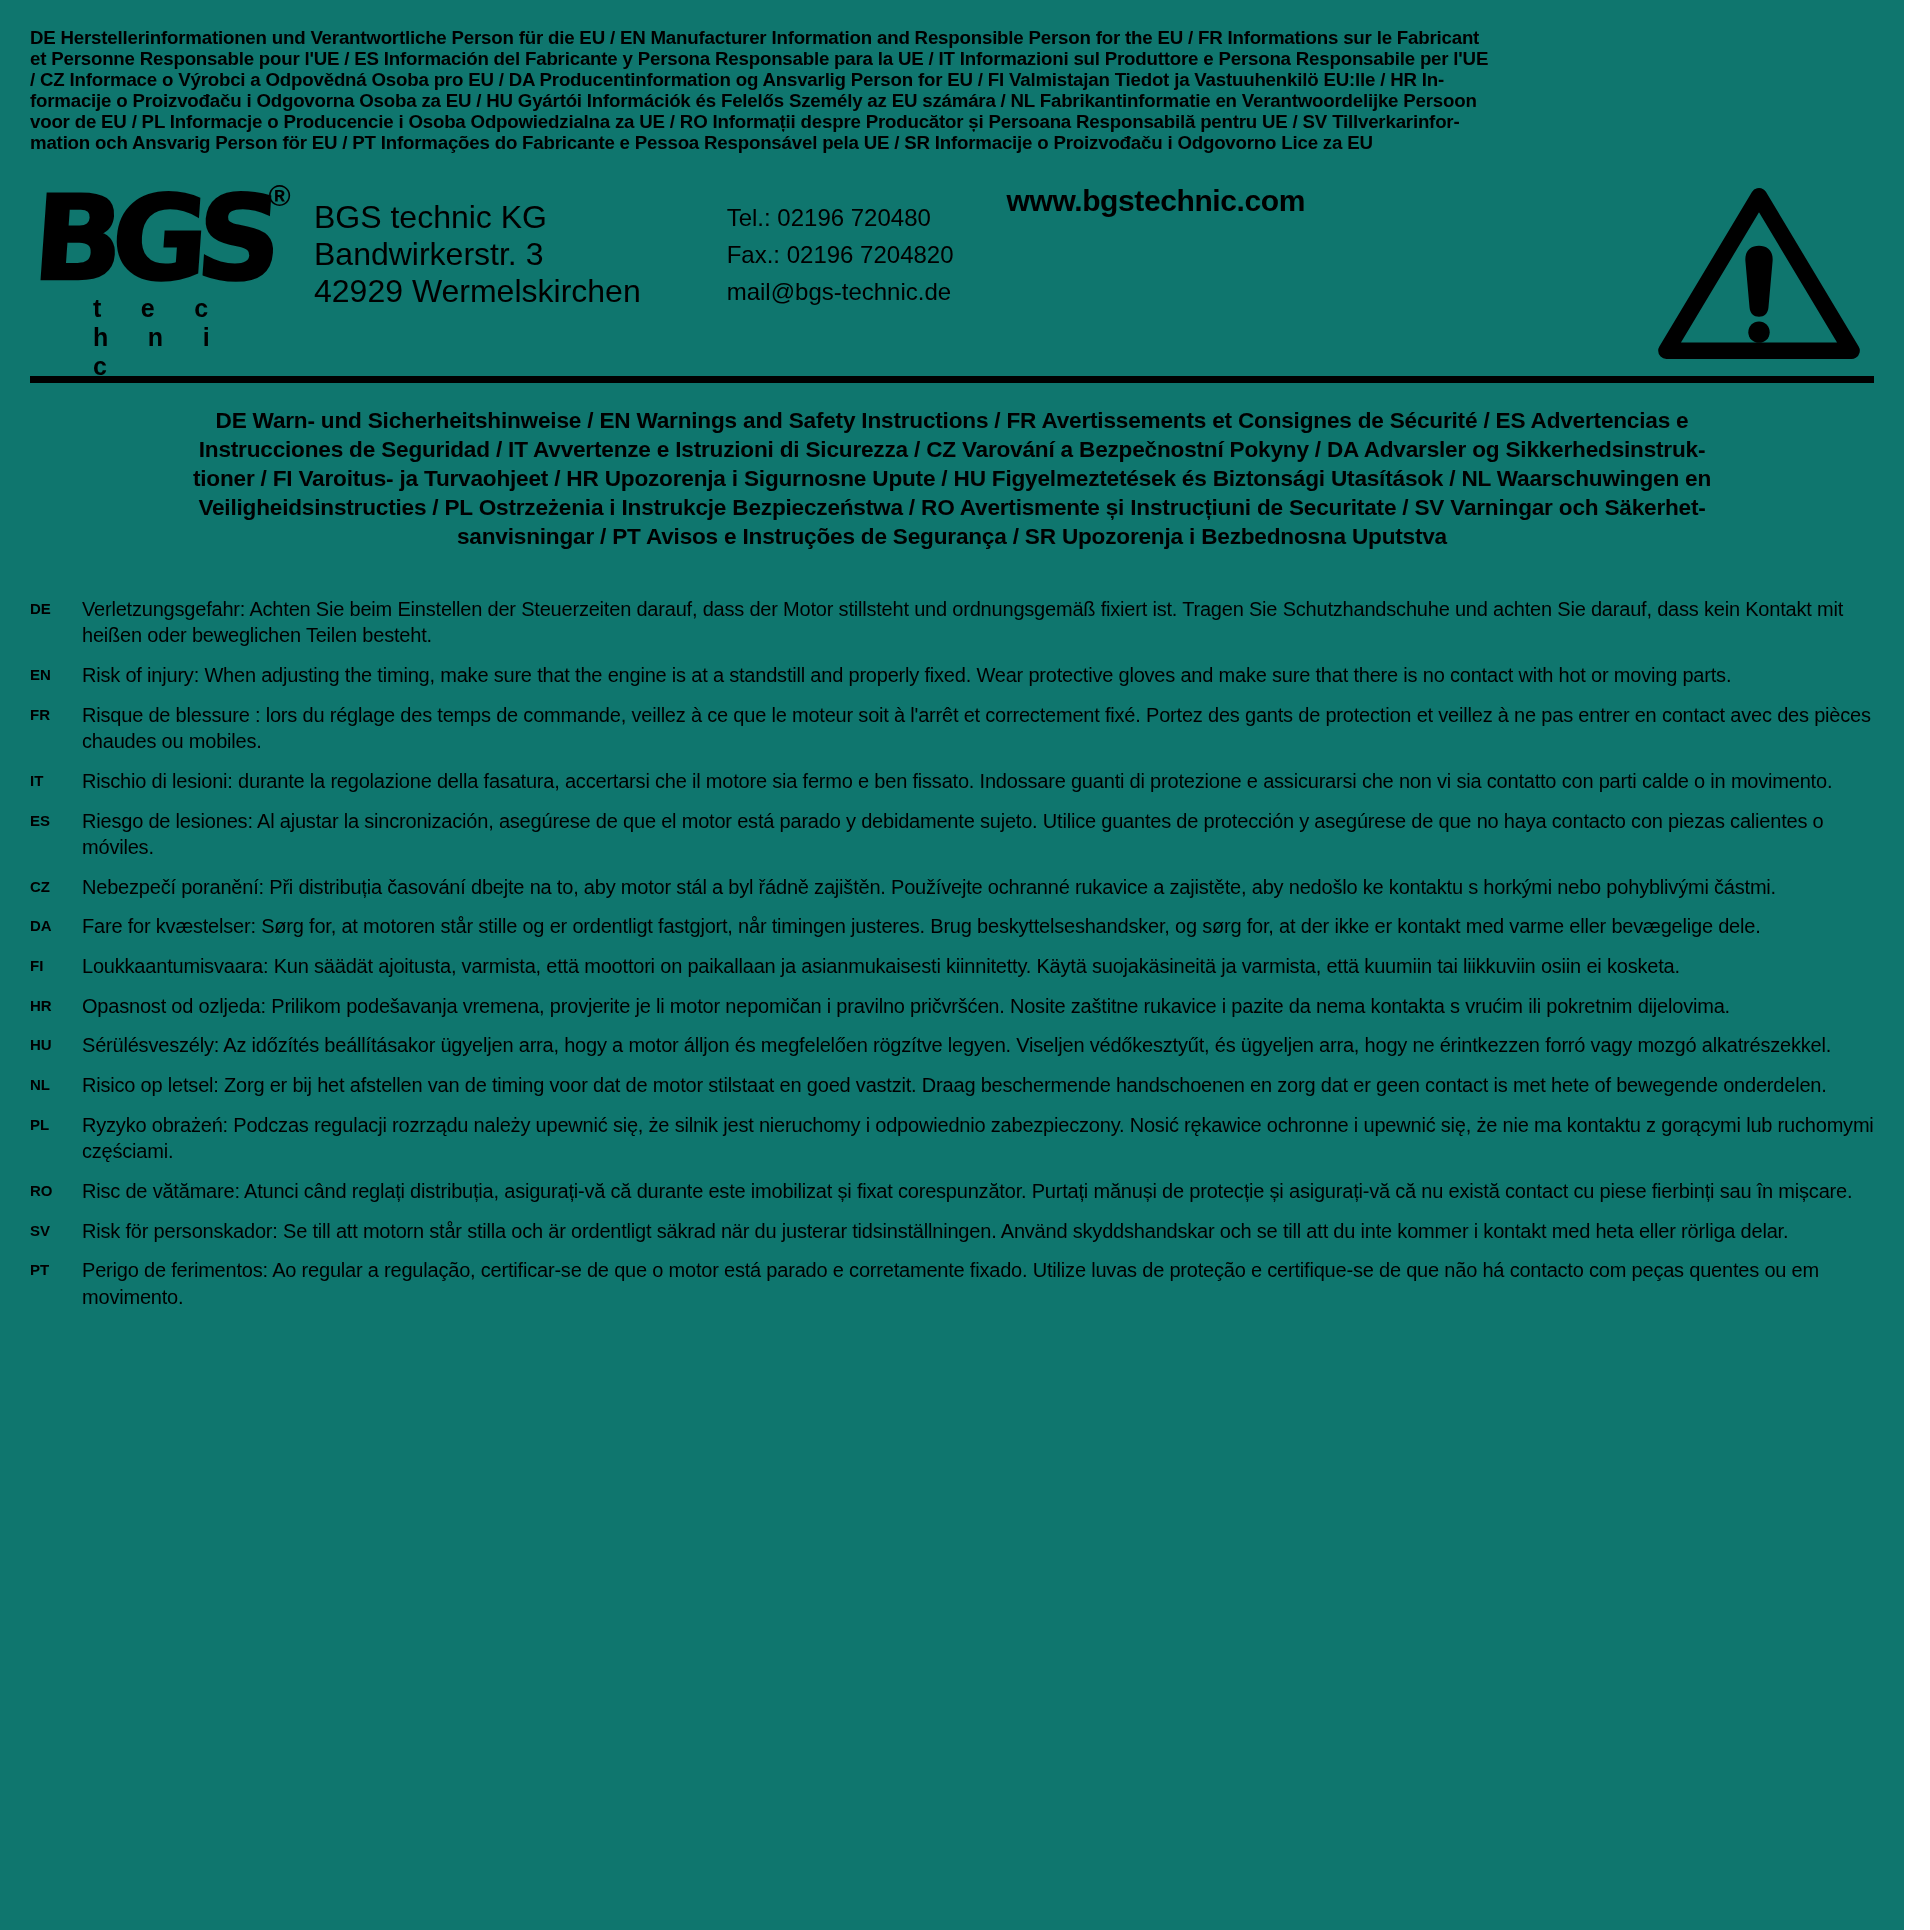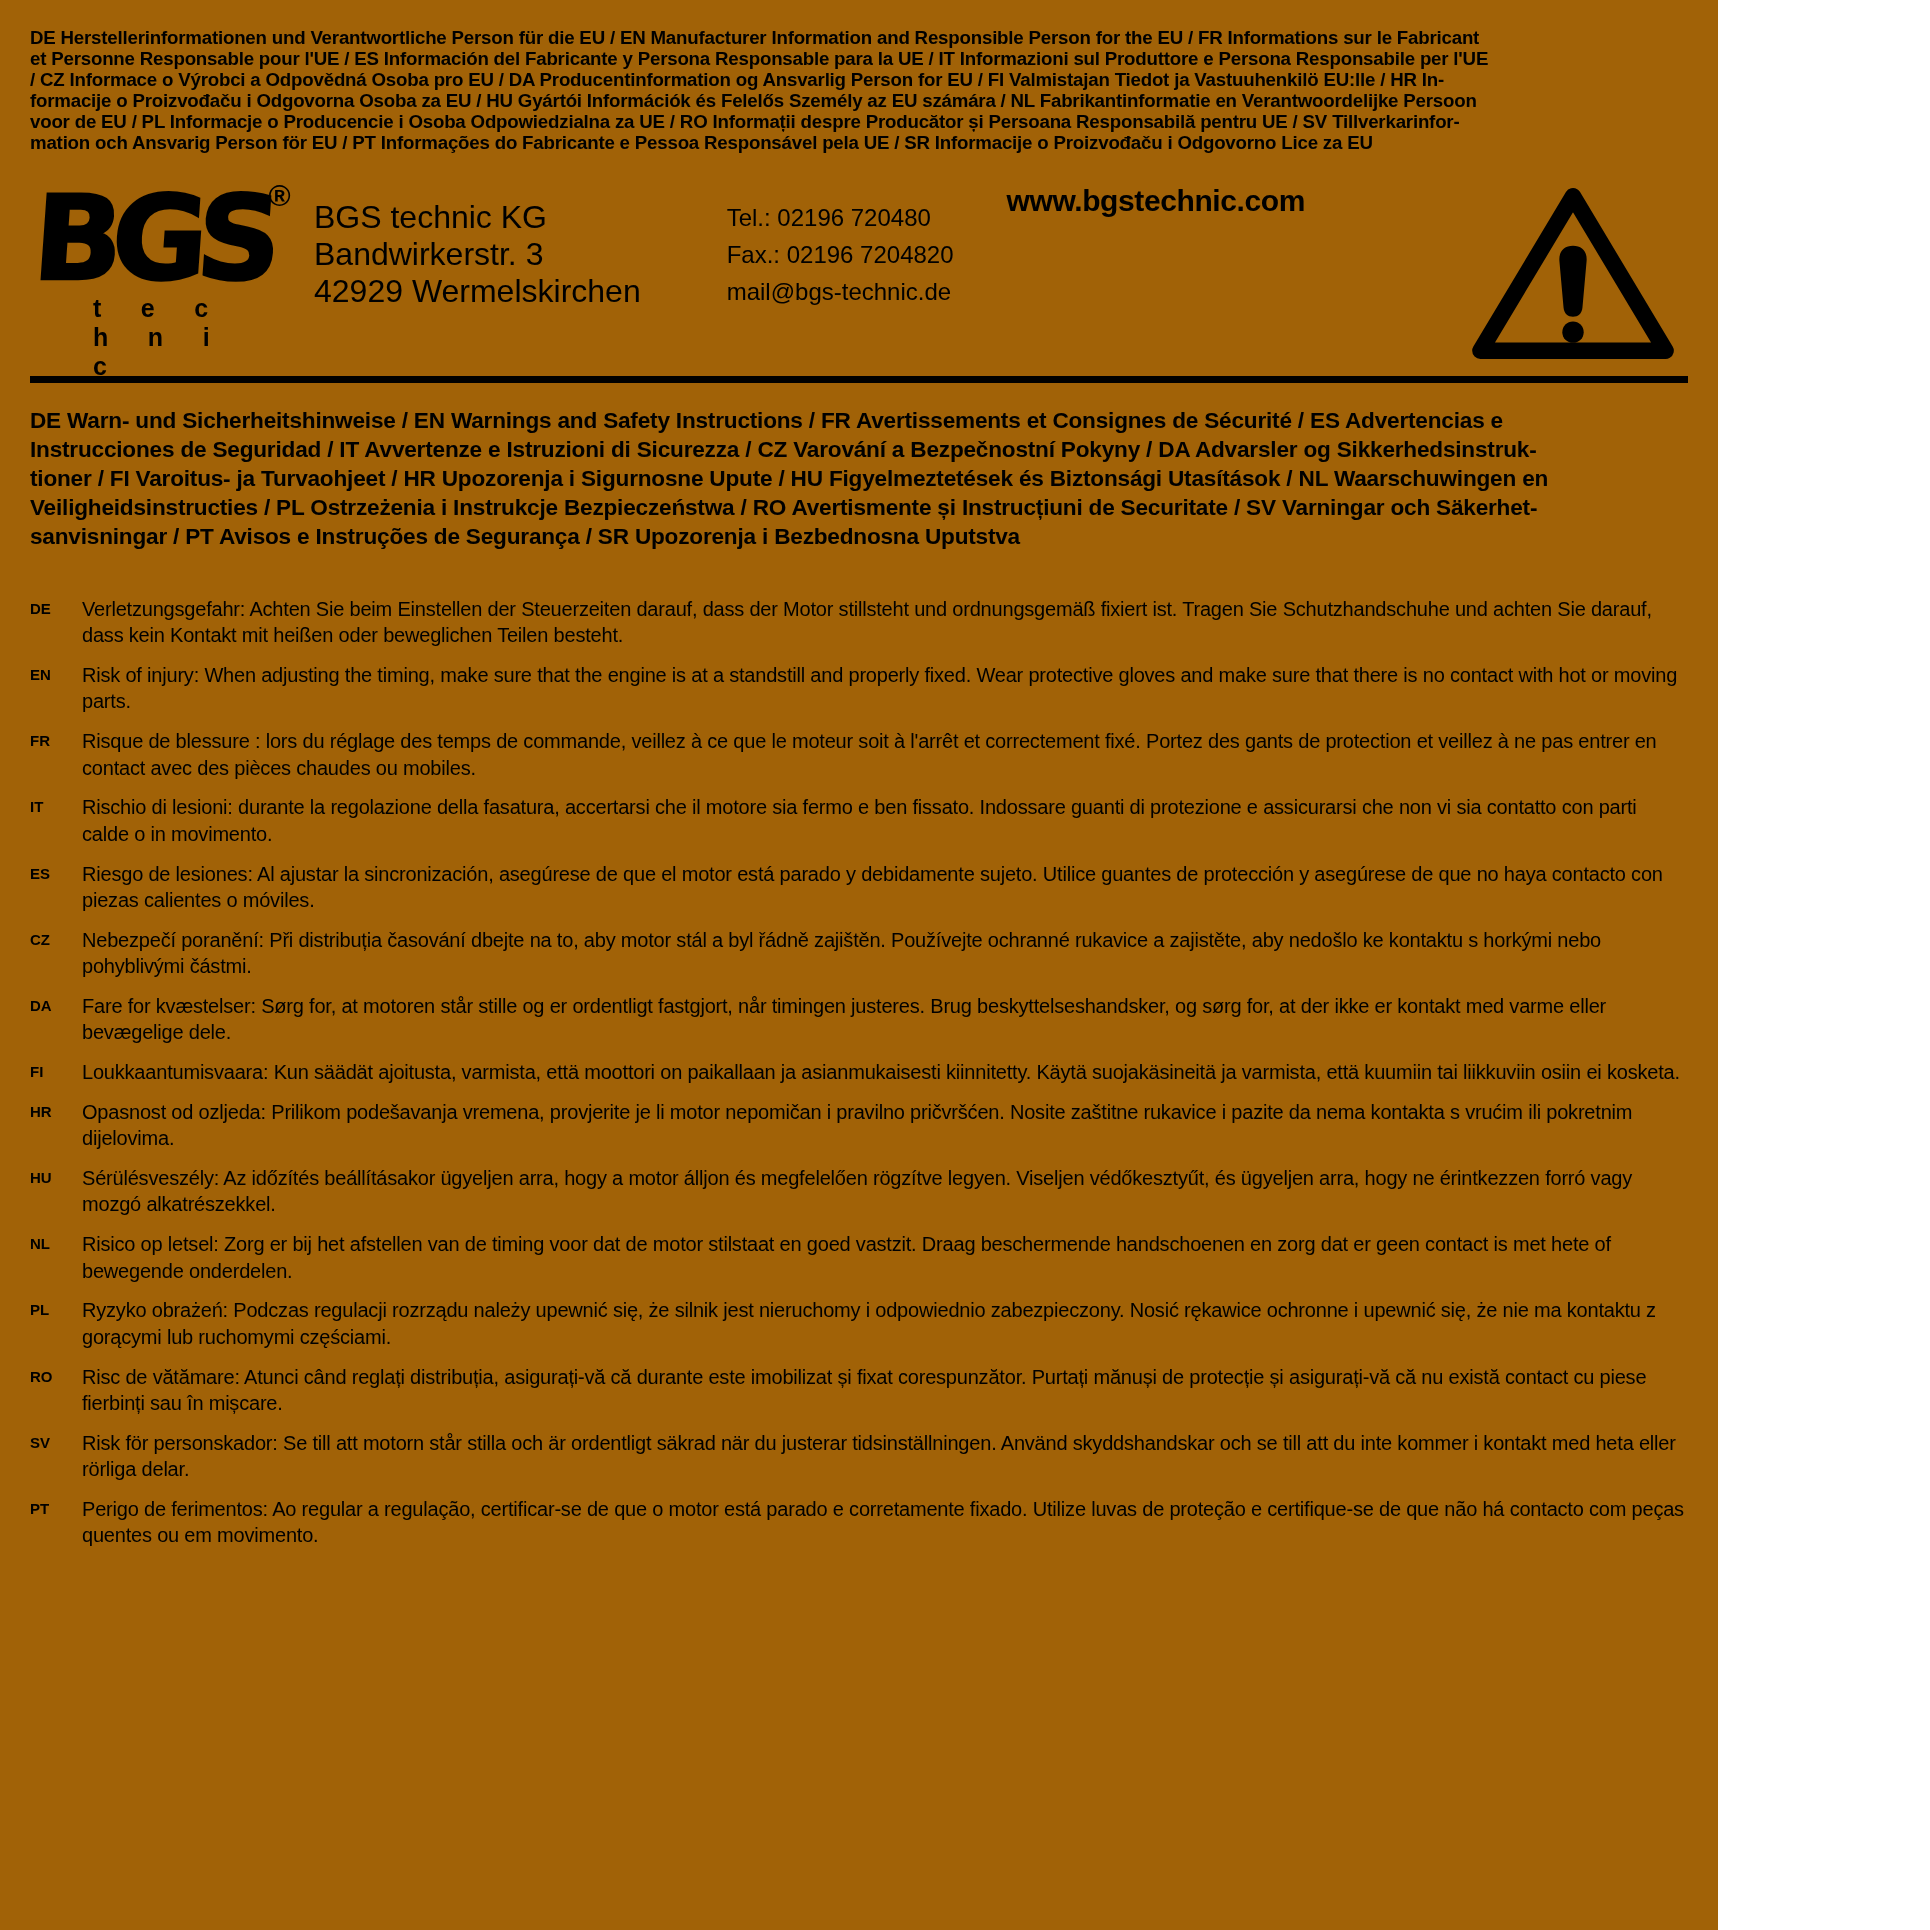--- a/index.html
+++ b/index.html
@@ -1,22 +1,22 @@
 <!DOCTYPE html>
 <html style="font-size:12.5px"><head>
 <meta charset="utf-8">
 <style>
   html, body { margin: 0; padding: 0; background: #ffffff; }
   .page {
     position: relative;
-    width: 1718px;
+    width: 1904px;
     height: 1930px;
     box-sizing: border-box;
     padding: 26.5px 30px 0 30px;
-    background: #a16207;
+    background: #0f766e;
     color: #000000;
     font-family: "Liberation Sans", sans-serif;
   }
   
   .mfr-header .hline {
     font-size: 18.7px;
     font-weight: bold;
     line-height: 21px;
     letter-spacing: -0.2px;
     white-space: nowrap;
@@ -69,20 +69,21 @@
   .warning-triangle { margin-left: auto; margin-right: 12.5px; margin-top: 0; }
   .rule { height: 7px; background: #000000; margin-top: 9.3px; }
   
   .safety-heading { margin-top: 23px; }
   .safety-heading .hline {
     font-size: 22.6px;
     font-weight: bold;
     line-height: 29px;
     letter-spacing: -0.2px;
     white-space: nowrap;
+    text-align: center;
   }
   
   .warnings { margin-top: 45px; }
   .entry {
     display: grid;
     grid-template-columns: 52px 1fr;
     margin-bottom: 13.2px;
   }
   .entry .code { font-weight: bold; font-size: 15px; line-height: 26.5px; }
   .entry .text { font-size: 20px; line-height: 26.5px; letter-spacing: -0.2px; }

